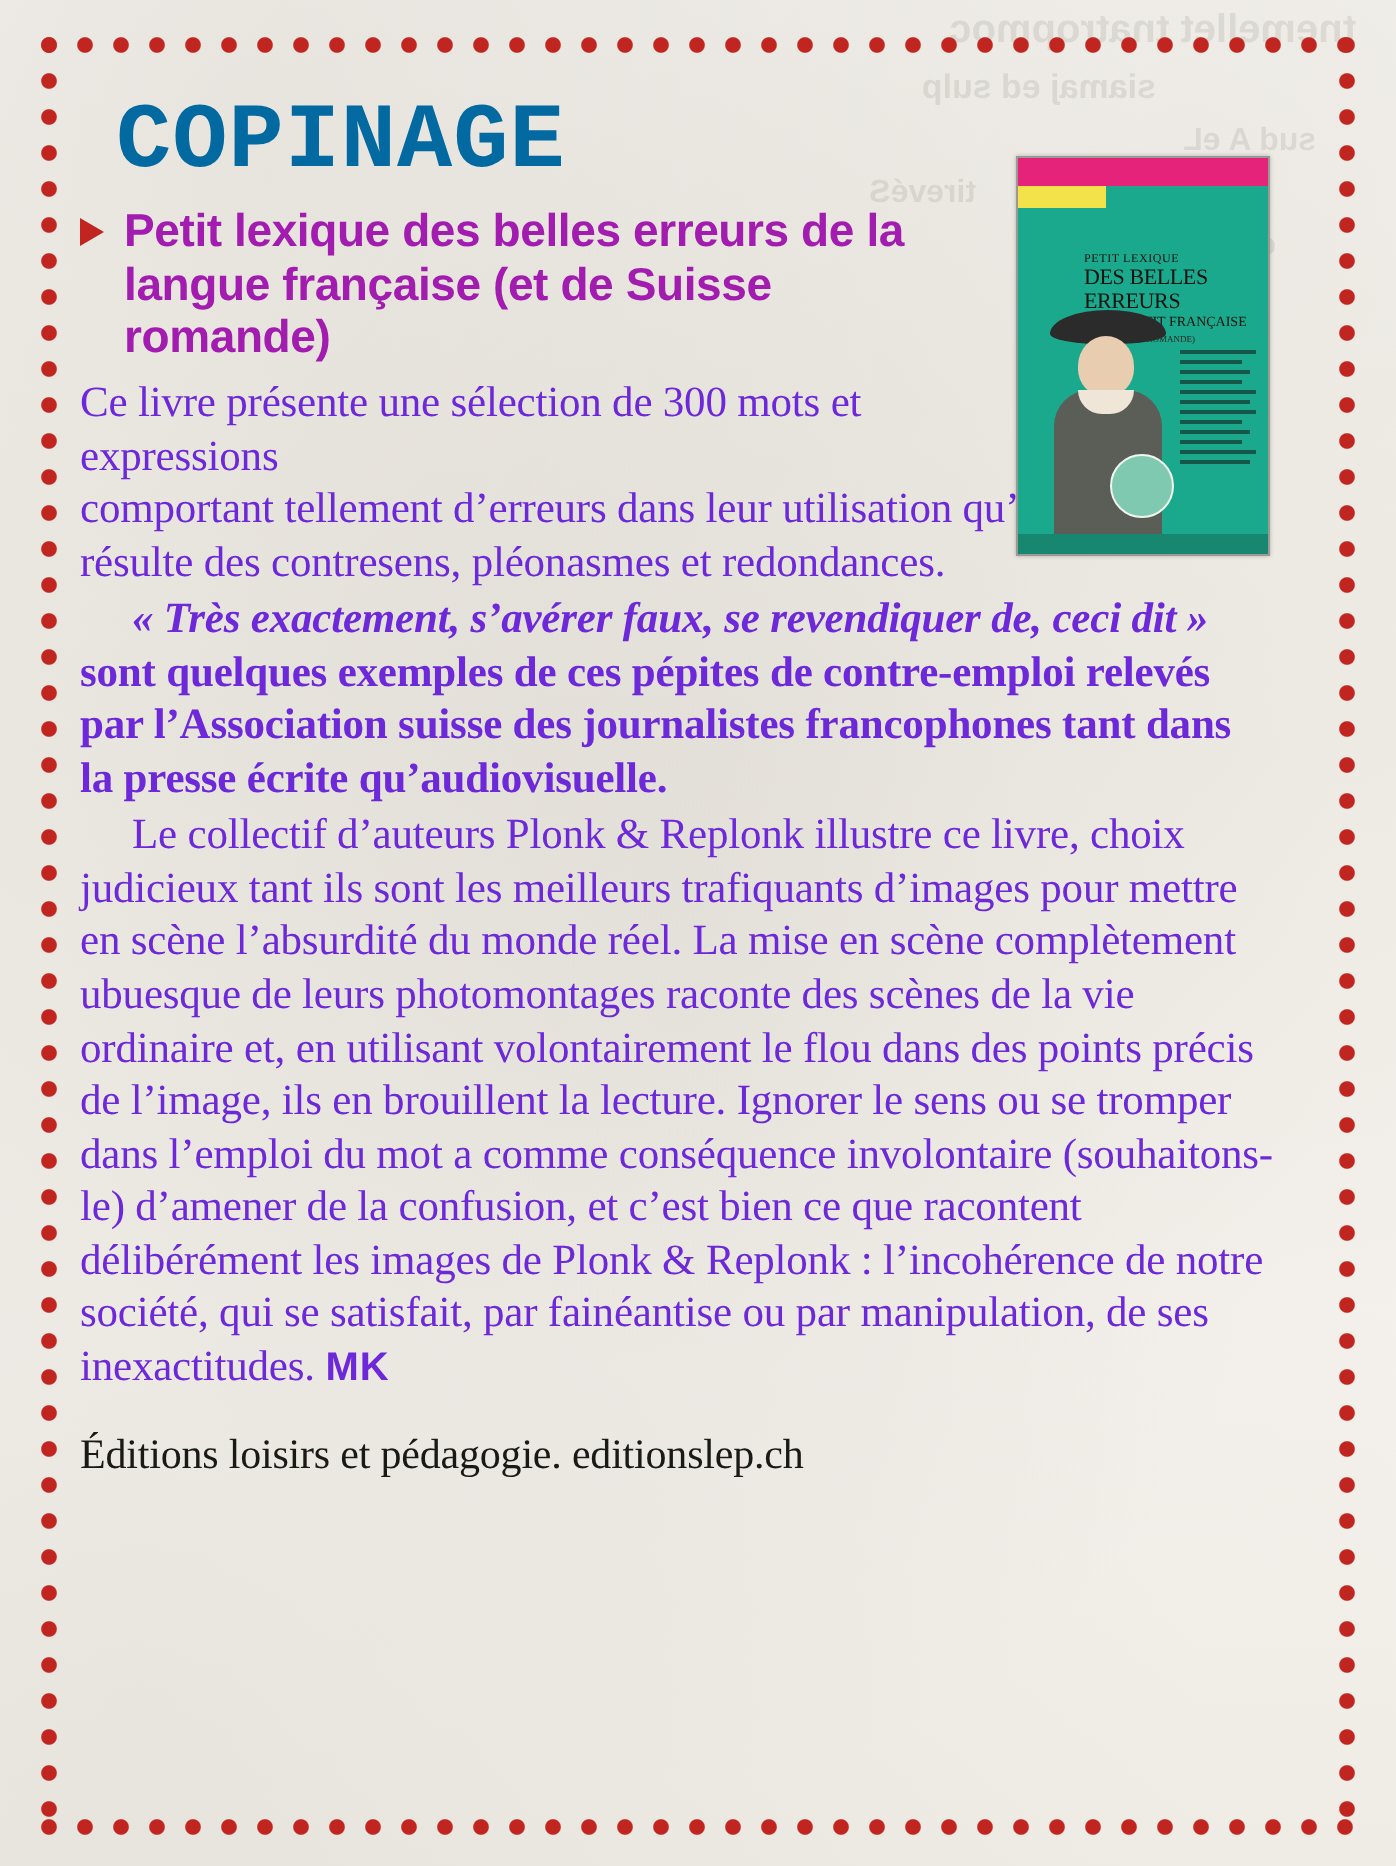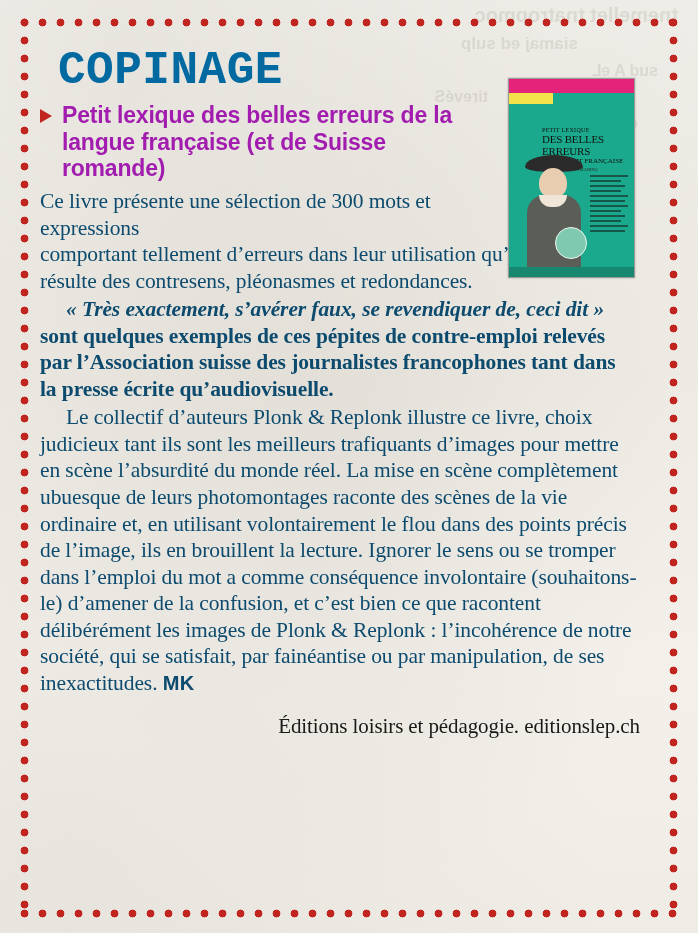--- a/index.html
+++ b/index.html
@@ -216,21 +216,21 @@
     top: 7px;
     width: 0; height: 0;
     border-left: 12px solid #c0261f;
     border-top: 7px solid transparent;
     border-bottom: 7px solid transparent;
   }
 
   .para {
     font-size: 21.5px;
     line-height: 1.235;
-    color: #0c4a6e;
+    color: #6d28d9;
     margin: 0;
     text-align: left;
     letter-spacing: -0.1px;
   }
   .p1 { width: 420px; }
   .p1 .cont { width: 595px; display: block; }
   .indent { text-indent: 26px; }
   .p2 { width: 596px; margin-top: 2px; font-weight: bold; }
   .p3 { width: 600px; margin-top: 2px; }
   em { font-style: italic; }
@@ -238,21 +238,20 @@
     font-family: "Liberation Sans", sans-serif;
     font-weight: bold;
     font-size: 20px;
     letter-spacing: 0.5px;
   }
   .footer {
     font-size: 21px;
     margin-top: 18px;
     color: #191916;
     width: 600px;
-    text-align: right;
   }
 </style>
 </head>
 <body>
 
 <div class="paper"></div>
 
 <div class="ghost">
   <div class="g1">tnemellet tnatropmoc</div>
   <div class="g2">siamaj ed sulp</div>

